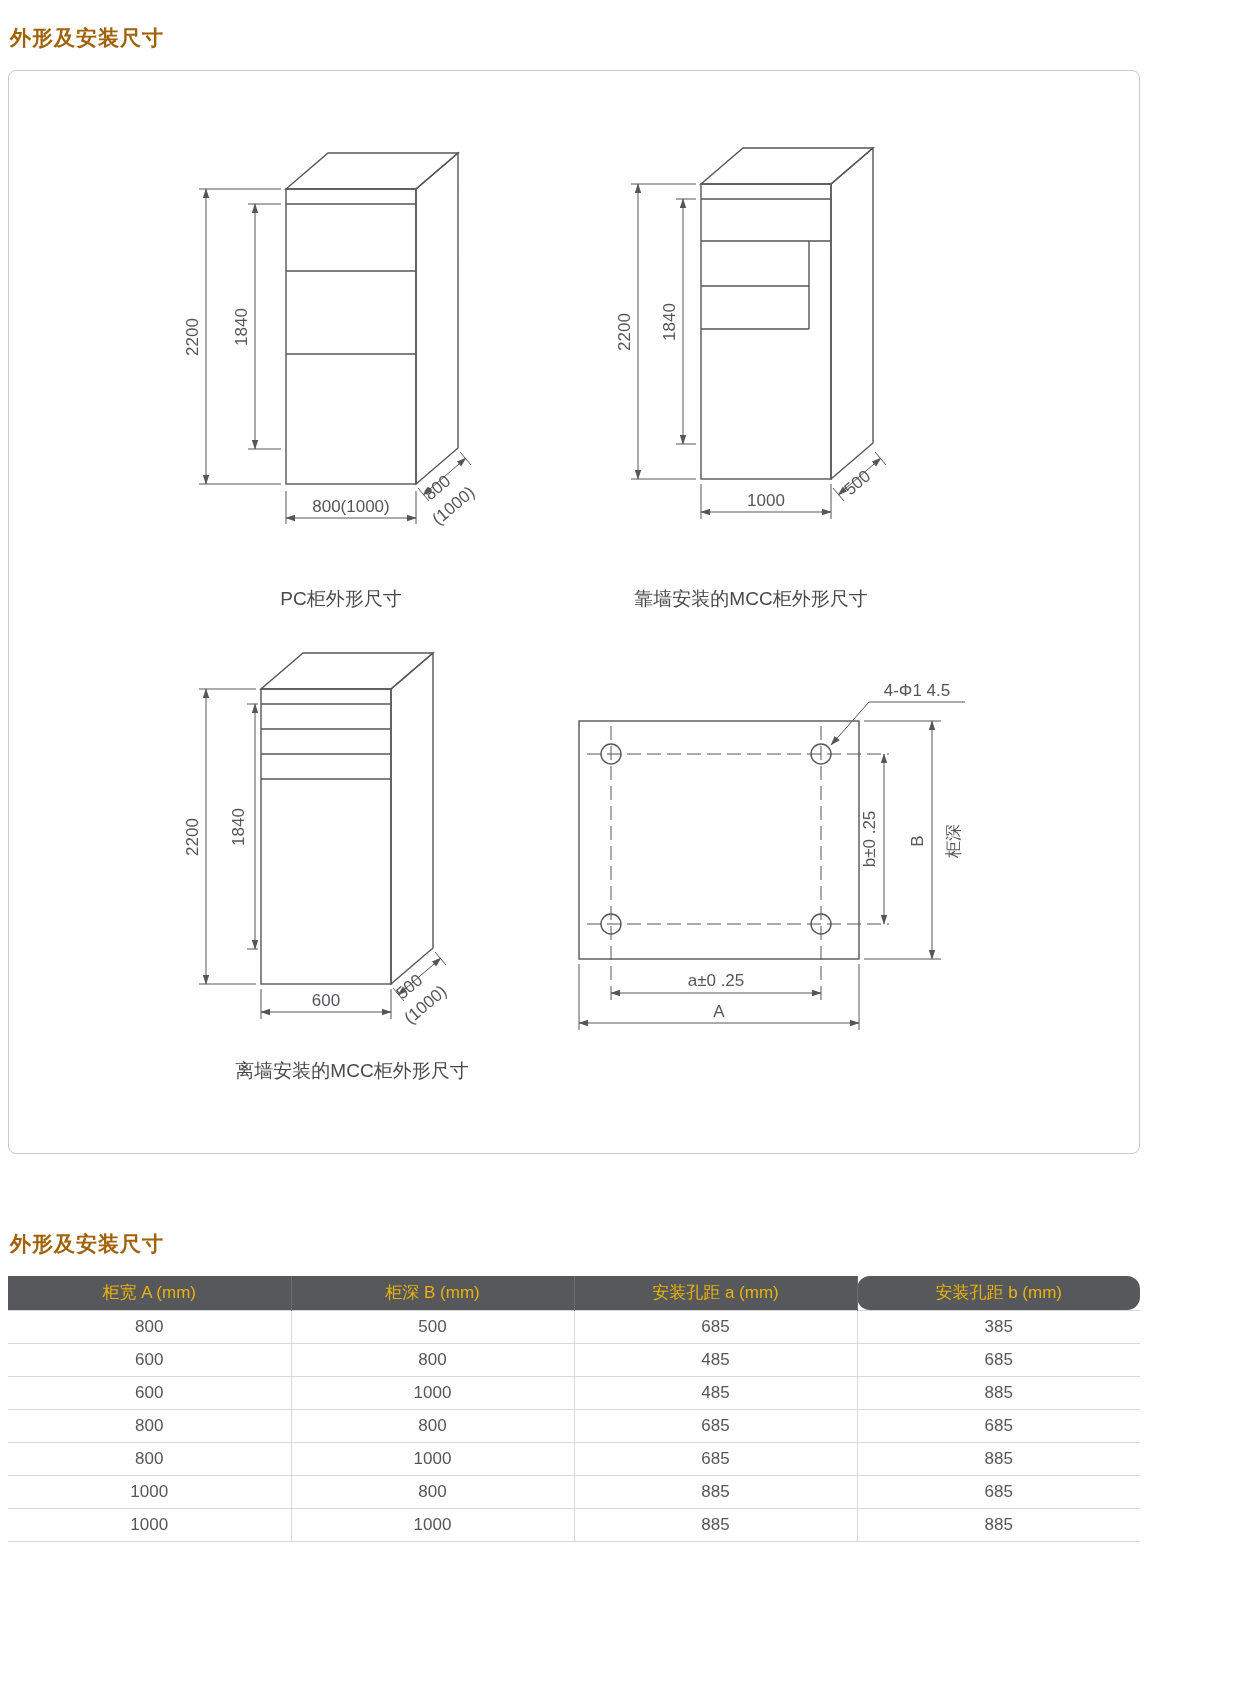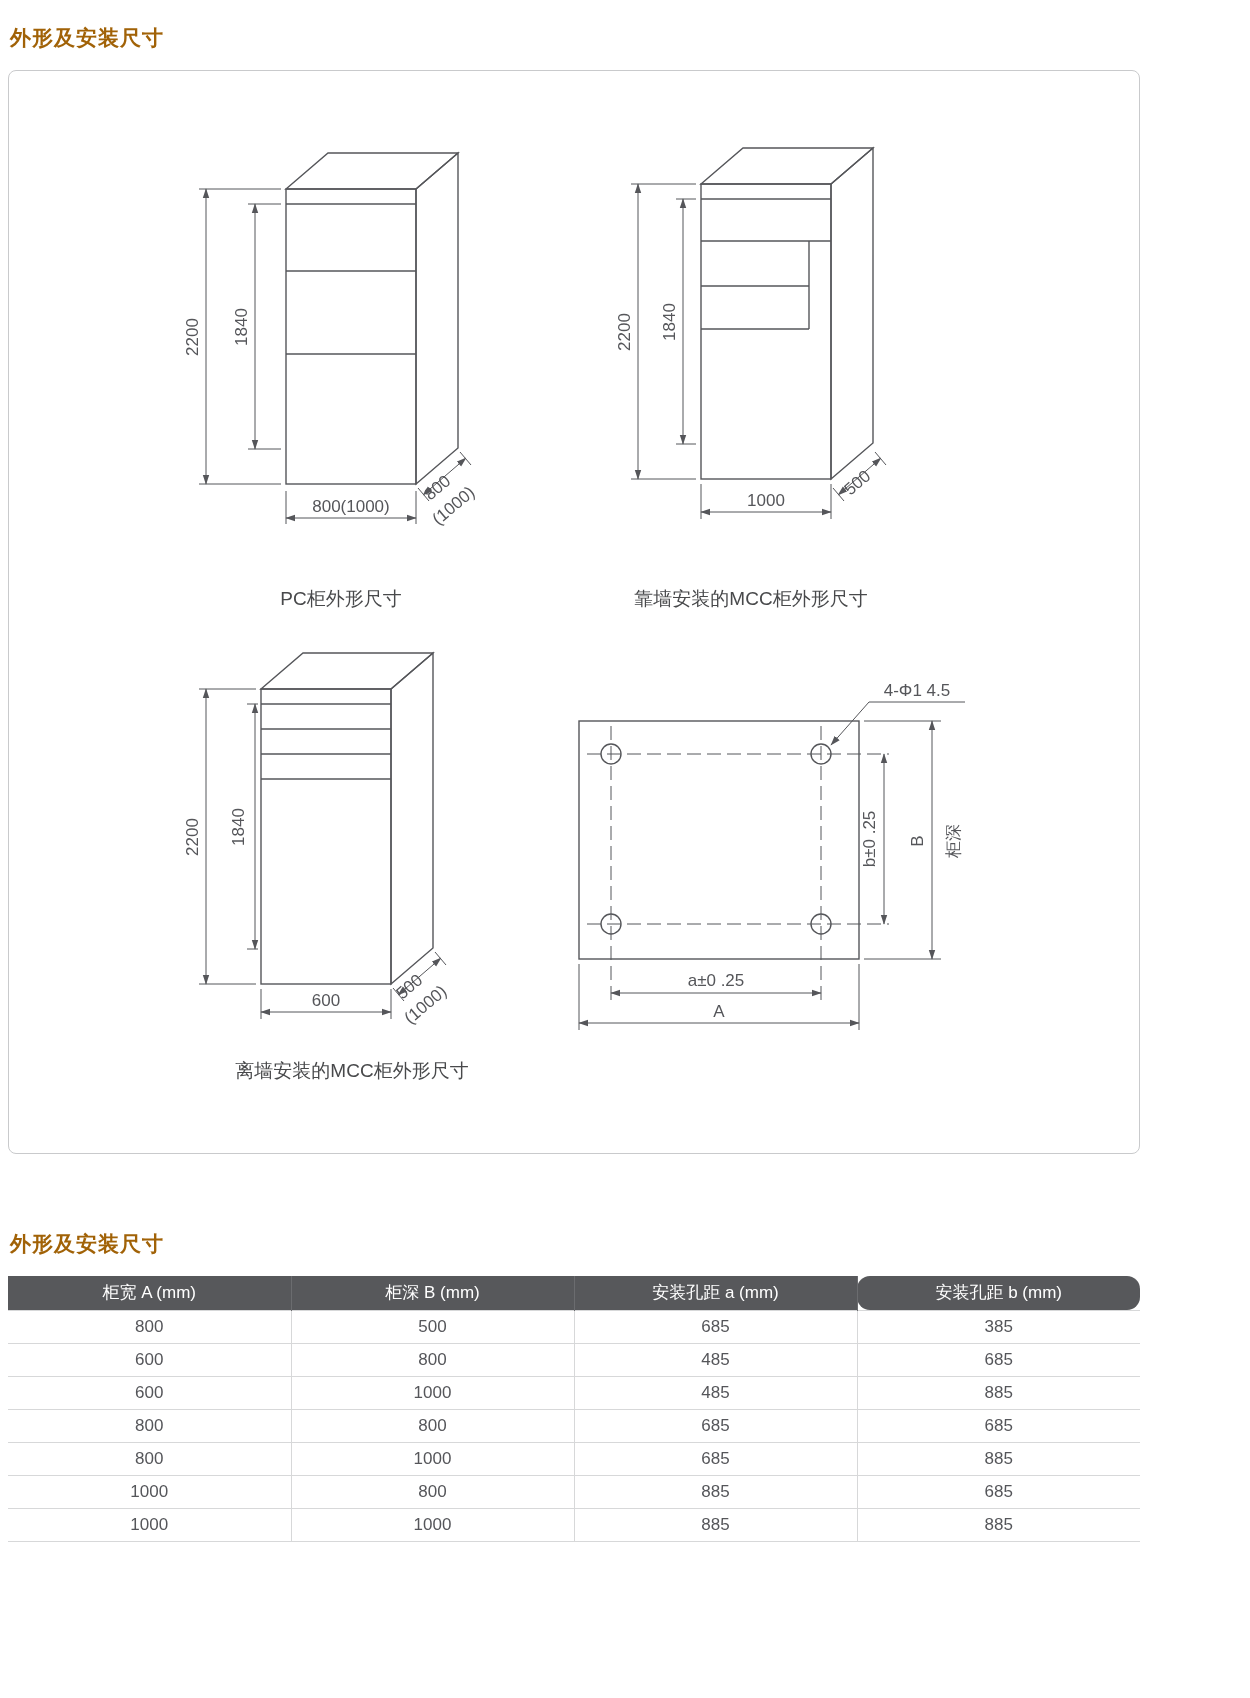--- a/index.html
+++ b/index.html
@@ -26,21 +26,21 @@
   .dline { fill: none; stroke: #55565a; stroke-width: 1; }
   .ext   { fill: none; stroke: #55565a; stroke-width: 1; }
   .cline { fill: none; stroke: #55565a; stroke-width: 1; stroke-dasharray: 14 6; }
   .dim-text { font-size: 17px; fill: #55565a; }
   .caption  { font-size: 19px; fill: #48494b; }
   .spec-table {
     position: absolute; left: 8px; top: 1276px; width: 1132px;
     border-collapse: collapse; table-layout: fixed;
   }
   .spec-table th {
-    background: #57585b; color: #ffffff; font-weight: 400;
+    background: #57585b; color: #eab308; font-weight: 400;
     font-size: 17px; height: 34px; text-align: center;
     border-right: 1px solid #6b6c6f;
   }
   .spec-table th:last-child { border-right: none; border-radius: 13px; }
   .spec-table td {
     height: 33px; text-align: center; font-size: 17px; color: #55565a;
     border: 1px solid #d7d8d9; background: #ffffff;
   }
   .spec-table td:first-child { border-left: none; }
   .spec-table td:last-child { border-right: none; }

